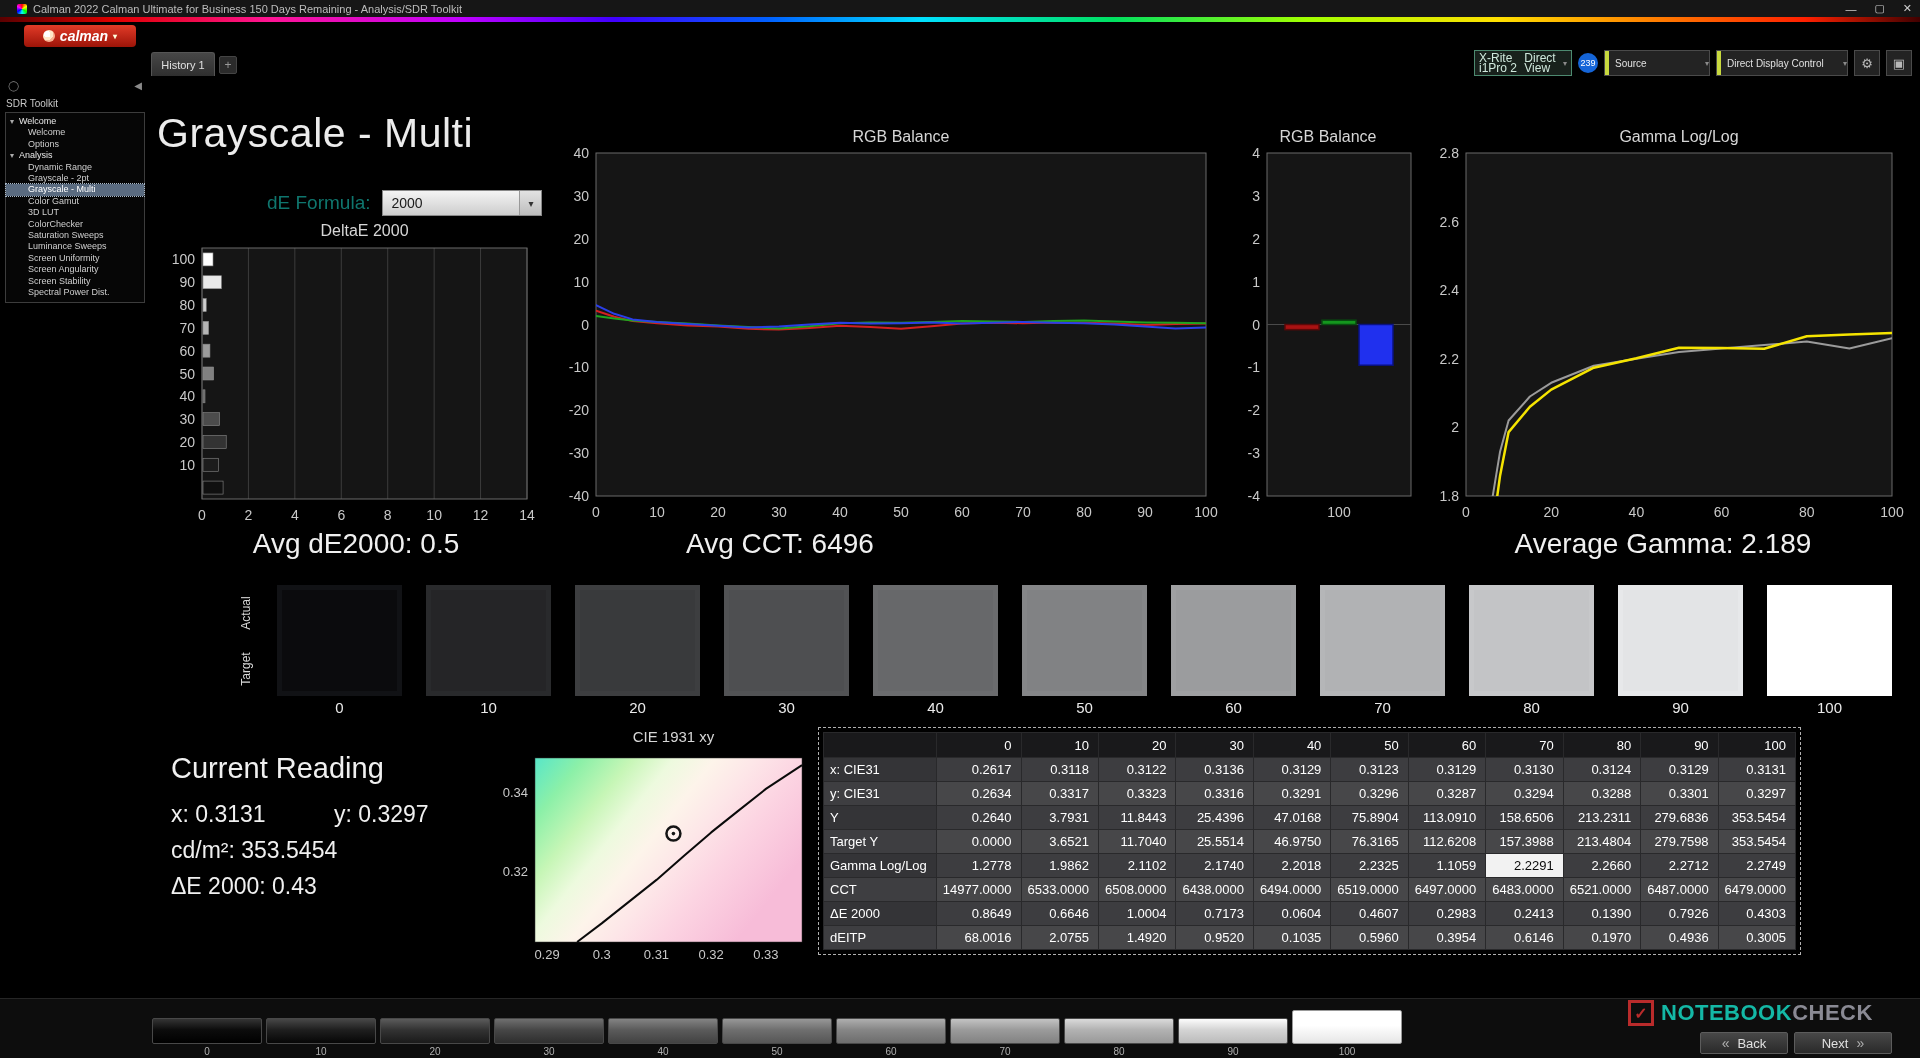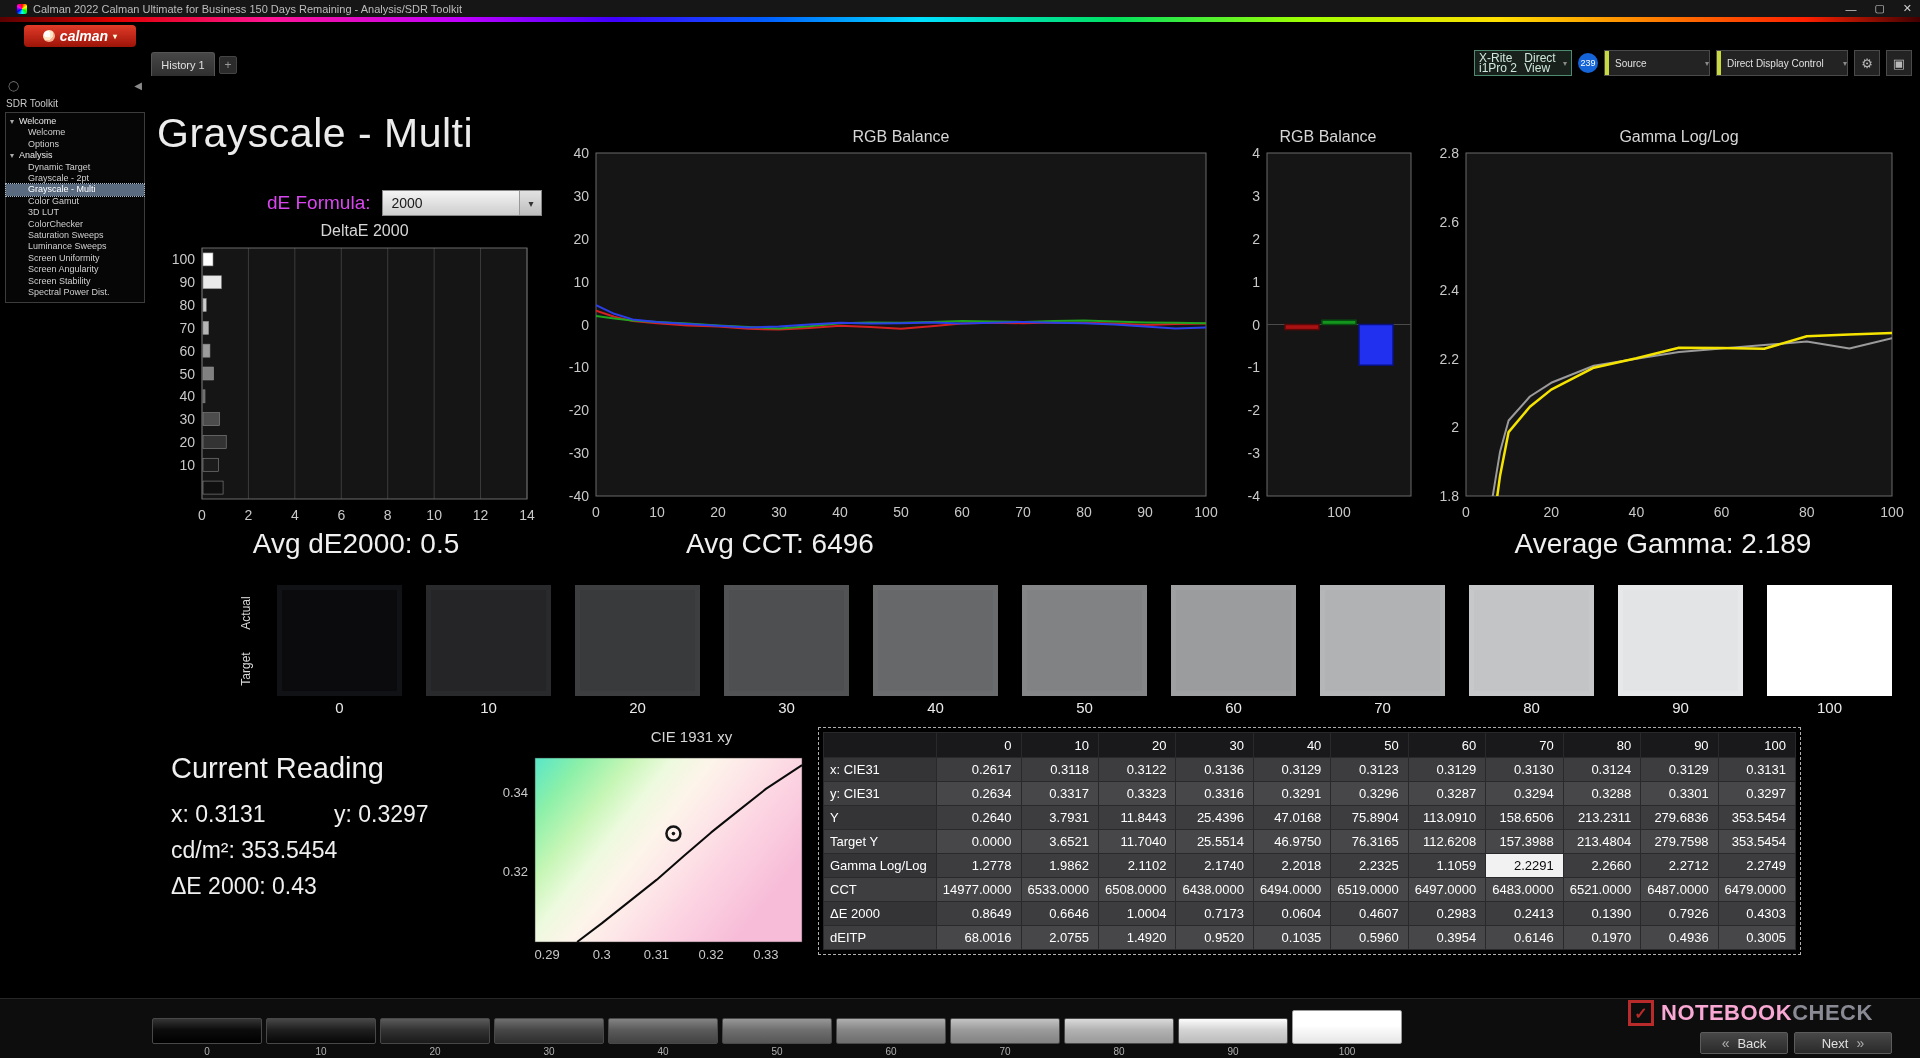--- a/index.html
+++ b/index.html
@@ -35,31 +35,31 @@
 #sidebar-title{font-size:10px;color:#c8c8c8;padding:5px 0 3px 6px}
 #tree{margin-left:5px;width:140px;border:1px solid #3c3c3c;background:#060606;padding:3px 0;font-size:9px;line-height:11.4px;color:#cfcfcf}
 .tree-group{padding-left:4px;color:#e8e8e8;white-space:nowrap}
 .tree-group .tri{display:inline-block;width:9px;color:#aaa;font-size:8px}
 .tree-item{padding-left:22px;white-space:nowrap;cursor:default}
 .tree-item.selected{background:#5a6b80;outline:1px dotted #a8b8c8;color:#fff}
 
 
 #page-title{position:absolute;left:157px;top:110px;font-size:41px;font-weight:300;color:#ececec;letter-spacing:.5px}
 #de-formula{position:absolute;left:267px;top:190px;display:flex;align-items:center;gap:12px}
-#de-formula label{font-size:19px;color:#d946ef}
+#de-formula label{font-size:19px;color:#0f766e}
 #de-dropdown{width:160px;height:26px;background:linear-gradient(#f4f4f4,#cdcdcd);border:1px solid #888;display:flex;align-items:center;font-size:14px;color:#1a1a1a;padding-left:8px;position:relative}
 #de-dropdown .dd-arrow{position:absolute;right:0;top:0;width:22px;height:100%;background:linear-gradient(#e2e2e2,#bdbdbd);border-left:1px solid #999;display:flex;align-items:center;justify-content:center;color:#333;font-size:10px}
 
 
 .chart-title{position:absolute;font-size:16px;color:#d6d6d6;text-align:center}
 #deltae-title{left:202px;top:222px;width:325px}
 #rgbline-title{left:596px;top:128px;width:610px}
 #rgbbar-title{left:1240px;top:128px;width:176px}
 #gamma-title{left:1466px;top:128px;width:426px}
-#cie-title{left:558px;top:728px;width:267px;font-size:15px}
+#cie-title{left:540px;top:728px;width:267px;font-size:15px}
 svg{position:absolute;overflow:visible}
 svg text{font-family:"Liberation Sans",sans-serif}
 #deltae-svg{left:160px;top:240px}
 #rgbline-svg{left:548px;top:146px}
 #rgbbar-svg{left:1210px;top:146px}
 #gamma-svg{left:1428px;top:146px}
 #cie-svg{left:500px;top:752px}
 
 
 .stat{position:absolute;top:528px;font-size:28px;color:#f0f0f0;text-align:center;font-weight:300}
@@ -95,21 +95,21 @@
 .lvl-btn{width:110px;height:26px;border:1px solid #484848;border-radius:2px}
 .lvl-btn.sel{height:34px;border-color:#999}
 .lvl-label{margin-top:2px;font-size:10px;color:#b0b0b0}
 #back-btn,#next-btn{position:absolute;top:1032px;height:22px;background:linear-gradient(#484848,#2a2a2a);border:1px solid #5c5c5c;border-radius:2px;display:flex;align-items:center;justify-content:center;gap:8px;font-size:13px;color:#e0e0e0}
 #back-btn{left:1700px;width:88px}
 #next-btn{left:1794px;width:98px}
 .chev{color:#b0b0b0;font-size:14px}
 #watermark{position:absolute;left:1628px;top:1000px;display:flex;align-items:center;gap:7px}
 #wm-logo{width:26px;height:26px;border:3px solid #b92b2b;display:flex;align-items:center;justify-content:center;color:#b92b2b;font-weight:bold;font-size:16px}
 #wm-text{font-size:22px;font-weight:bold;letter-spacing:.5px}
-#wm-text .p1{color:#f9a8d4}
+#wm-text .p1{color:#14b8a6}
 #wm-text .p2{color:#8a8a94}
 </style>
 </head>
 <body>
 
 <div id="app">
 
   <div id="titlebar">
     <span id="title-icon"></span>
     <span id="title-text">Calman 2022 Calman Ultimate for Business 150 Days Remaining  - Analysis/SDR Toolkit</span>
@@ -159,21 +159,21 @@
     <div id="sidebar-top">
       <span>◯</span>
       <span>◀</span>
     </div>
     <div id="sidebar-title">SDR Toolkit</div>
     <div id="tree">
         <div class="tree-group"><span class="tri">▾</span>Welcome</div>
         <div class="tree-item">Welcome</div>
         <div class="tree-item">Options</div>
         <div class="tree-group"><span class="tri">▾</span>Analysis</div>
-        <div class="tree-item">Dynamic Target</div>
+        <div class="tree-item">Dynamic Range</div>
         <div class="tree-item">Grayscale - 2pt</div>
         <div class="tree-item selected">Grayscale - Multi</div>
         <div class="tree-item">Color Gamut</div>
         <div class="tree-item">3D LUT</div>
         <div class="tree-item">ColorChecker</div>
         <div class="tree-item">Saturation Sweeps</div>
         <div class="tree-item">Luminance Sweeps</div>
         <div class="tree-item">Screen Uniformity</div>
         <div class="tree-item">Screen Angularity</div>
         <div class="tree-item">Screen Stability</div>

